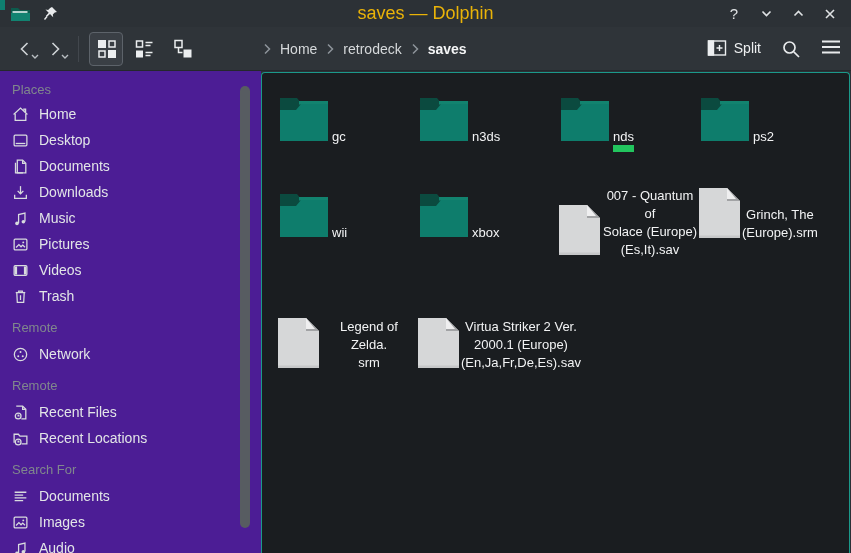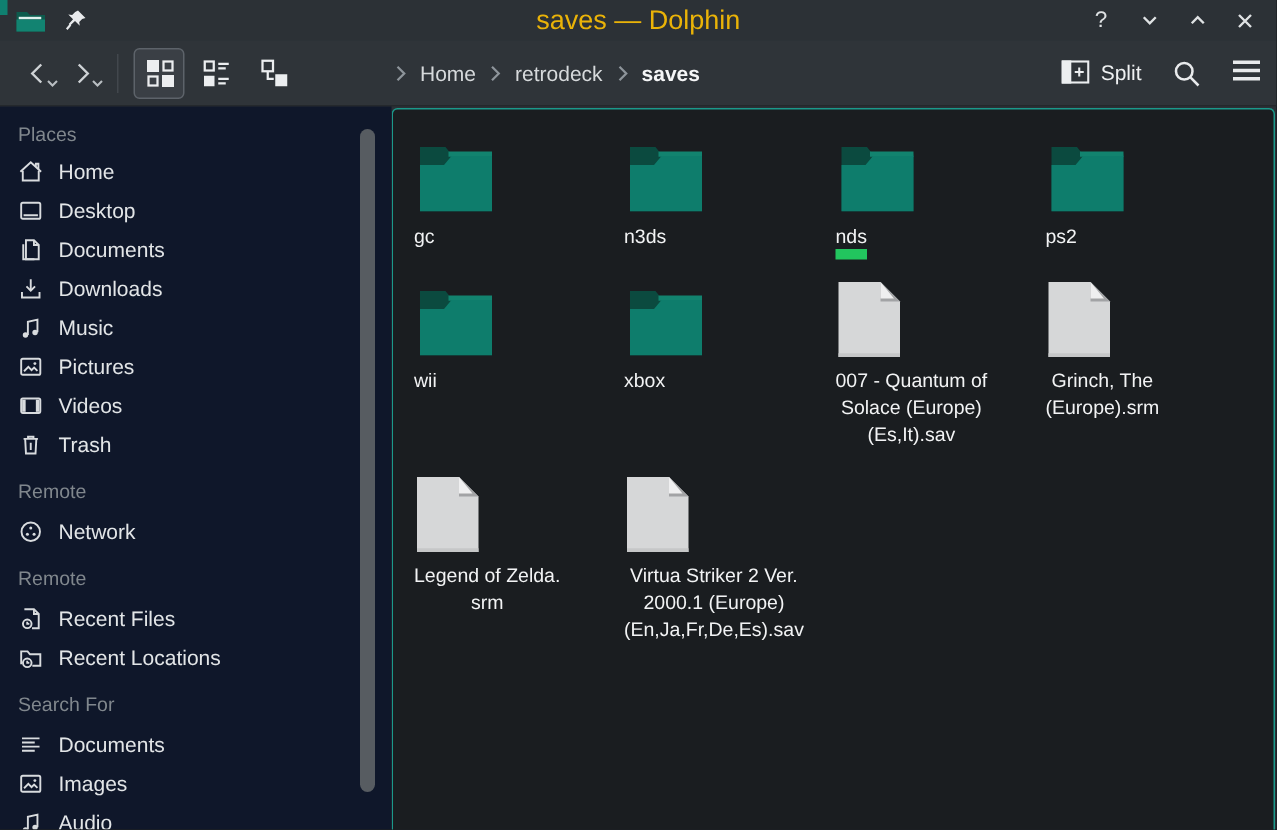--- a/index.html
+++ b/index.html
@@ -41,37 +41,37 @@
   .crumb.current { color:#f5f6f7; font-weight:bold; }
   .crumb-sep svg { stroke:#8d949a; stroke-width:1.5; fill:none; display:block; }
 
   .toolbar-right { margin-left:auto; display:flex; align-items:flex-start; gap:20px; }
   .split-btn { display:flex; align-items:center; gap:7px; color:#eef0f1; font-size:14px; }
   .split-btn svg { stroke:#eceef0; fill:none; stroke-width:1.4; }
   .icon-btn svg { stroke:#e8eaec; fill:none; stroke-width:1.7; display:block; }
 
   
   .sidebar { position:absolute; left:0; top:71px; width:261px; height:482px;
-    background:#0f172a; padding-top:8px; overflow:hidden; }
+    background:#4c1d95; padding-top:8px; overflow:hidden; }
   .side-header { height:22px; line-height:22px; padding-left:12px; color:#80878d;
     font-size:13px; }
   .side-header.gap { margin-top:6px; height:26px; line-height:26px; }
   .side-item { height:26px; display:flex; align-items:center; padding-left:12px; gap:10px;
     color:#e2e5e7; font-size:14px; }
   .side-item svg { stroke:#d8dbde; stroke-width:1.2; fill:none; flex:0 0 auto; }
   .side-item svg .dot { fill:#d8dbde; stroke:none; }
   .side-scrollbar { position:absolute; right:11px; top:15px; width:10px; height:442px;
     border-radius:5px; background:#575c61; }
 
   
   .view { position:absolute; left:261px; top:72px; width:589px; height:482px;
     background:#1a1d20; border:1px solid #1b998a; border-bottom:none;
     border-radius:4px 4px 0 0; }
-  .grid-item { position:absolute; width:141px; display:flex; flex-direction:column;
-    align-items:flex-start; }
+  .grid-item { position:absolute; width:141px; display:flex; 
+    align-items:flex-end; }
   .gi-icon { height:58px; display:flex; align-items:center; justify-content:center; }
   .gi-label { margin-top:3px; max-width:136px; text-align:center; color:#f2f3f4;
     font-size:13px; line-height:18px; white-space:pre-line; }
   .gi-label .ul { border-bottom:7px solid #22c55e; padding-bottom:1px; }
 </style>
 </head>
 <body>
 
 <div class="window">
 

